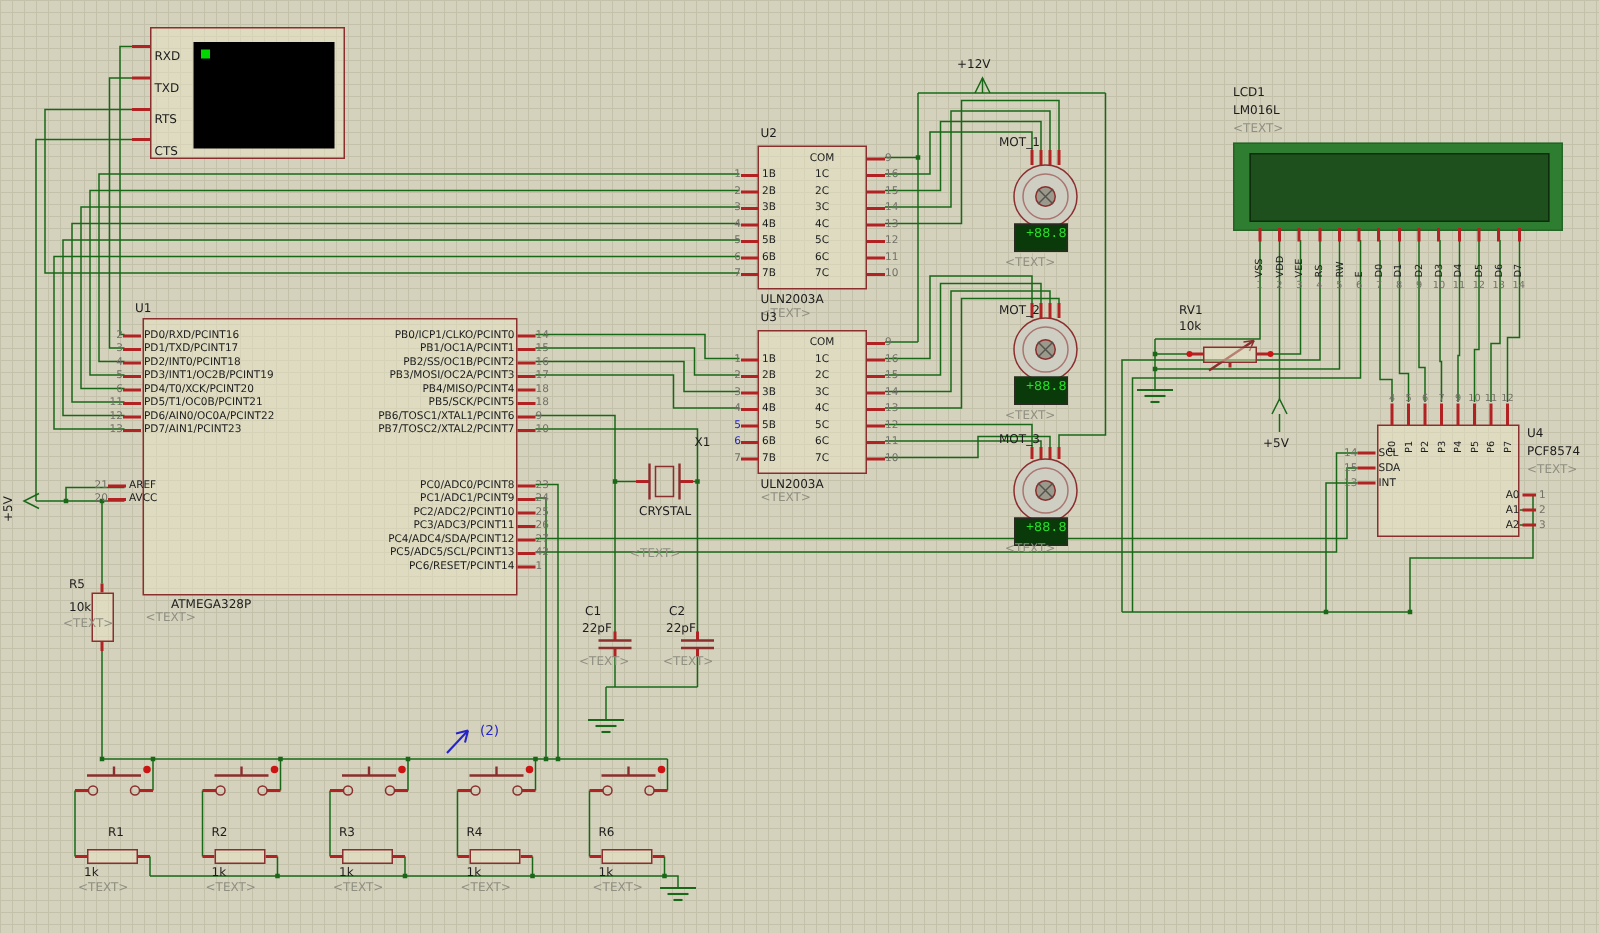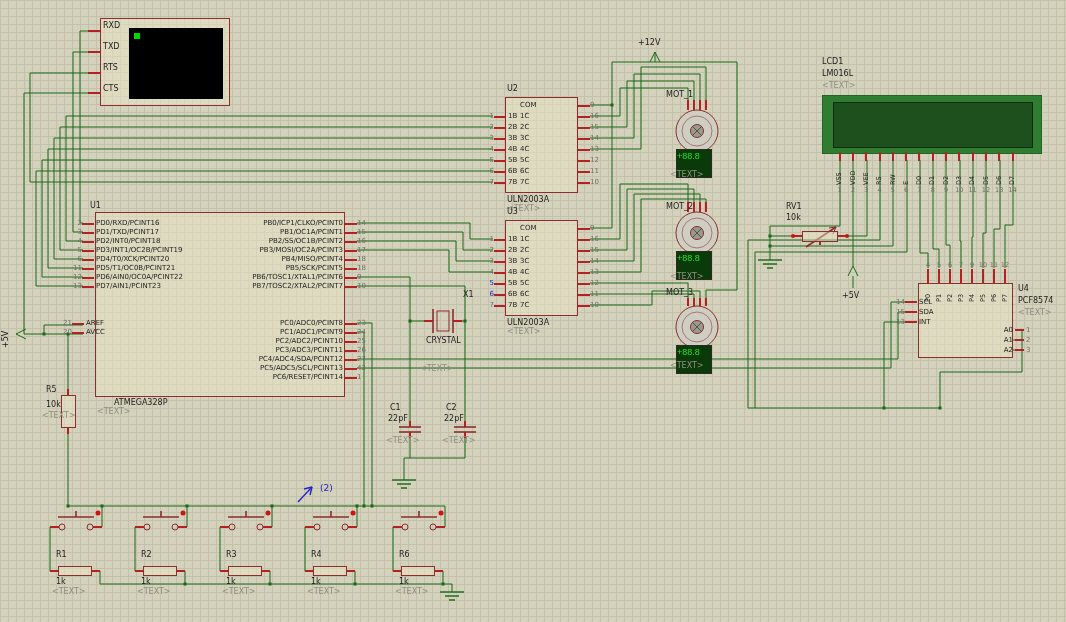--- a/index.html
+++ b/index.html
@@ -31,39 +31,39 @@
   .vtext{writing-mode:vertical-rl;transform:rotate(180deg);line-height:1}
   .pcol{position:absolute;z-index:3}
   .prow{display:flex;align-items:center;height:9px;font-size:7px;line-height:9px;white-space:nowrap;color:var(--text)}
   .pitch11 .prow{height:11px}
   .pitch10 .prow{height:10px}
   .pnum{width:13px;text-align:right;color:var(--num);flex:none}
   .pstub{width:12px;height:2px;background:var(--pin);flex:none}
   .plbl{margin-left:2px}
   .rrow .plbl{margin:0 2px 0 0;width:106px;text-align:right}
   .rrow .pnum{text-align:left;width:14px}
-  .u2lbl{width:56px;text-align:left;margin-right:2px}
+  .u2lbl{width:56px;text-align:center;margin-right:2px}
   .u4l .pnum{width:12px}
   .u4a .plbl{width:32px;text-align:right;margin-right:2px}
   .u4a .pstub{width:9px}
   .u4a .pnum{text-align:left;width:10px;margin-left:2px}
   [data-name="u3-in-pins"] div:nth-of-type(5) .pnum,
   [data-name="u3-in-pins"] div:nth-of-type(6) .pnum{color:var(--blue)}
-  .trow{height:21px;display:flex;align-items:flex-start;font-size:8px;color:var(--text)}
+  .trow{height:21px;display:flex;align-items:flex-end;font-size:8px;color:var(--text)}
   .lcdcols,.u4cols{position:absolute;display:flex;z-index:3}
   .lcdcol{width:13.3px;flex:none;display:flex;flex-direction:column;align-items:center}
   .u4col{width:11px;flex:none;display:flex;flex-direction:column;align-items:center}
   .vstub{width:2px;height:9px;background:var(--pin)}
   .vstub15{width:2px;height:15px;background:var(--pin)}
   .vlbl{writing-mode:vertical-rl;transform:rotate(180deg);font-size:6.5px;height:24px;color:var(--text);line-height:1}
   .vlbl16{writing-mode:vertical-rl;transform:rotate(180deg);font-size:6.5px;height:16px;color:var(--text);line-height:1}
   .cnum{font-size:6.5px;color:var(--num);margin-top:1px}
-  .motdisp{position:absolute;width:36px;height:29px;background:var(--disp-bg);border:1px solid #2a2a22;
-    color:var(--disp-fg);font-family:Liberation Sans, sans-serif;font-size:9px;line-height:12px;
-    text-align:left;z-index:3;box-sizing:border-box}
+  .motdisp{position:absolute;width:36px;height:19px;background:var(--disp-bg);border:1px solid #2a2a22;
+    color:var(--disp-fg);font-family:Liberation Mono, monospace;font-size:9px;line-height:12px;
+    text-align:right;z-index:3;box-sizing:border-box}
   .rbody{position:absolute;border:1px solid var(--border);background:rgba(236,231,199,.45);z-index:2;box-sizing:border-box}
   #term-screen{position:absolute;left:128px;top:27px;width:94px;height:71px;background:var(--term-screen);z-index:3}
   #term-cursor{position:absolute;left:5px;top:5px;width:6px;height:6px;background:var(--cursor)}
   #lcd-board{position:absolute;left:822px;top:95px;width:218px;height:57px;background:var(--lcd-board);border:1px solid #14401466;z-index:2}
   #lcd-screen{position:absolute;left:10px;top:6px;width:198px;height:44px;background:var(--lcd-screen);border:1px solid #0d2d0d}
 </style>
 </head>
 <body>
 
 <div id="board" data-name="schematic-canvas">
@@ -897,21 +897,21 @@
         <span class="pnum" data-name="pin-number">2</span>
     </div>
       <div class="prow" data-name="pin-row">
       <span class="plbl" data-name="pin-label">A2</span>
         <span class="pstub" data-name="pin-stub"></span>
         <span class="pnum" data-name="pin-number">3</span>
     </div>
     </div>
 
   <div class="rbody" style="left:58px;top:566px;width:34px;height:10px" data-name="resistor-r1"></div>
-  <div class="t" style="left:56px;top:550px" data-name="r1-ref">R1</div>
+  <div class="t" style="left:72px;top:550px" data-name="r1-ref">R1</div>
   <div class="t" style="left:56px;top:577px" data-name="r1-value">1k</div>
   <div class="t ph" style="left:52px;top:587px" data-name="r1-text-placeholder">&lt;TEXT&gt;</div>
 
   <div class="rbody" style="left:143px;top:566px;width:34px;height:10px" data-name="resistor-r2"></div>
   <div class="t" style="left:141px;top:550px" data-name="r2-ref">R2</div>
   <div class="t" style="left:141px;top:577px" data-name="r2-value">1k</div>
   <div class="t ph" style="left:137px;top:587px" data-name="r2-text-placeholder">&lt;TEXT&gt;</div>
 
   <div class="rbody" style="left:228px;top:566px;width:34px;height:10px" data-name="resistor-r3"></div>
   <div class="t" style="left:226px;top:550px" data-name="r3-ref">R3</div>

